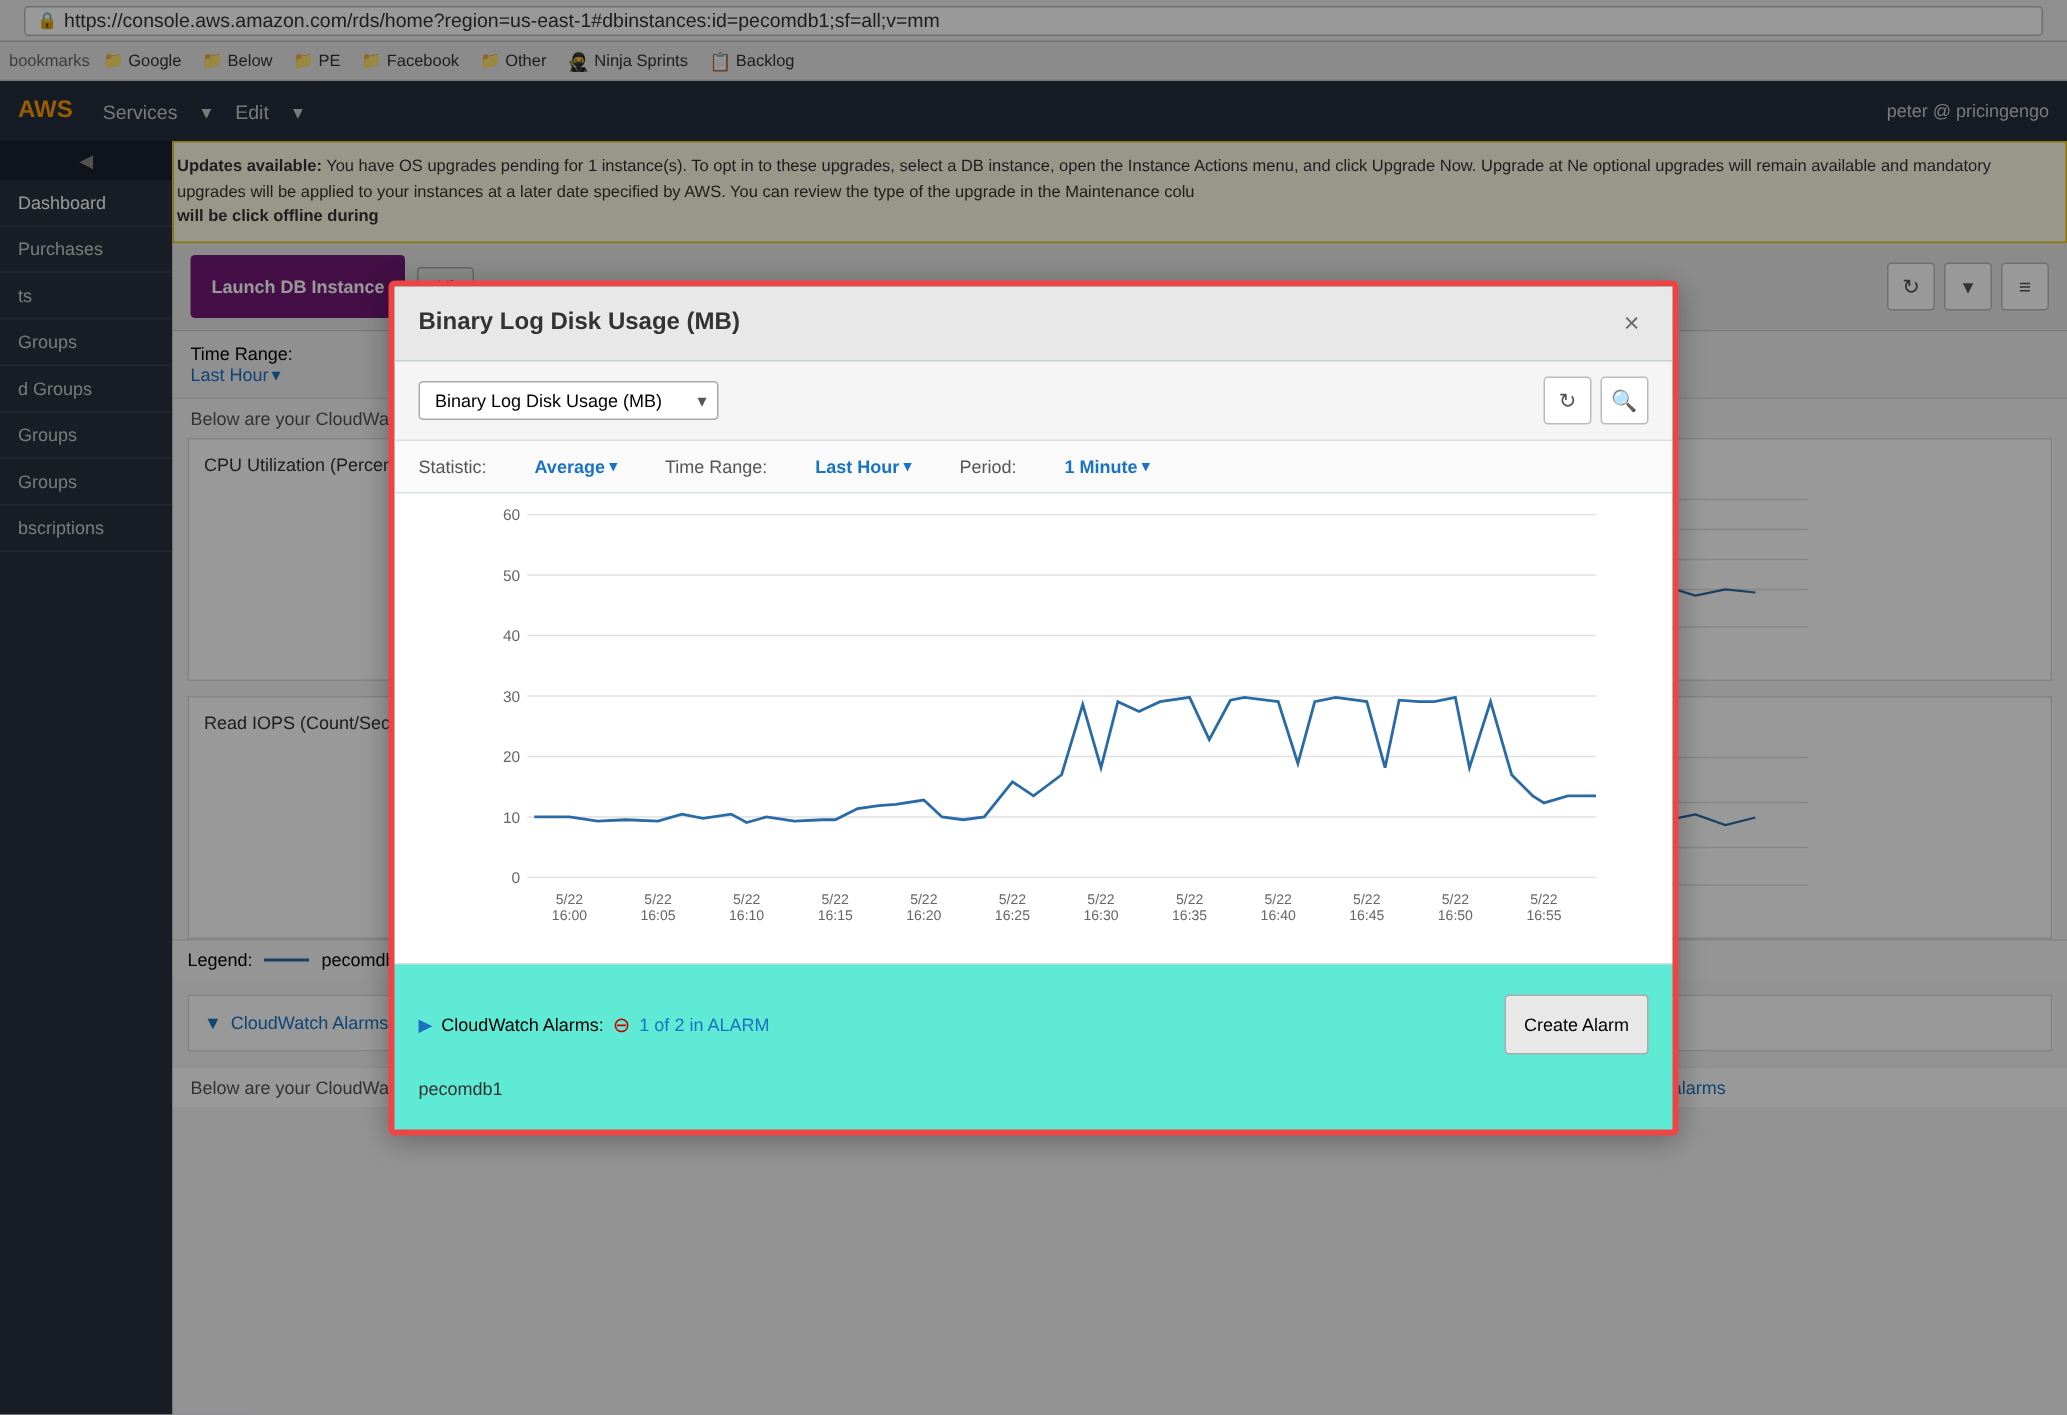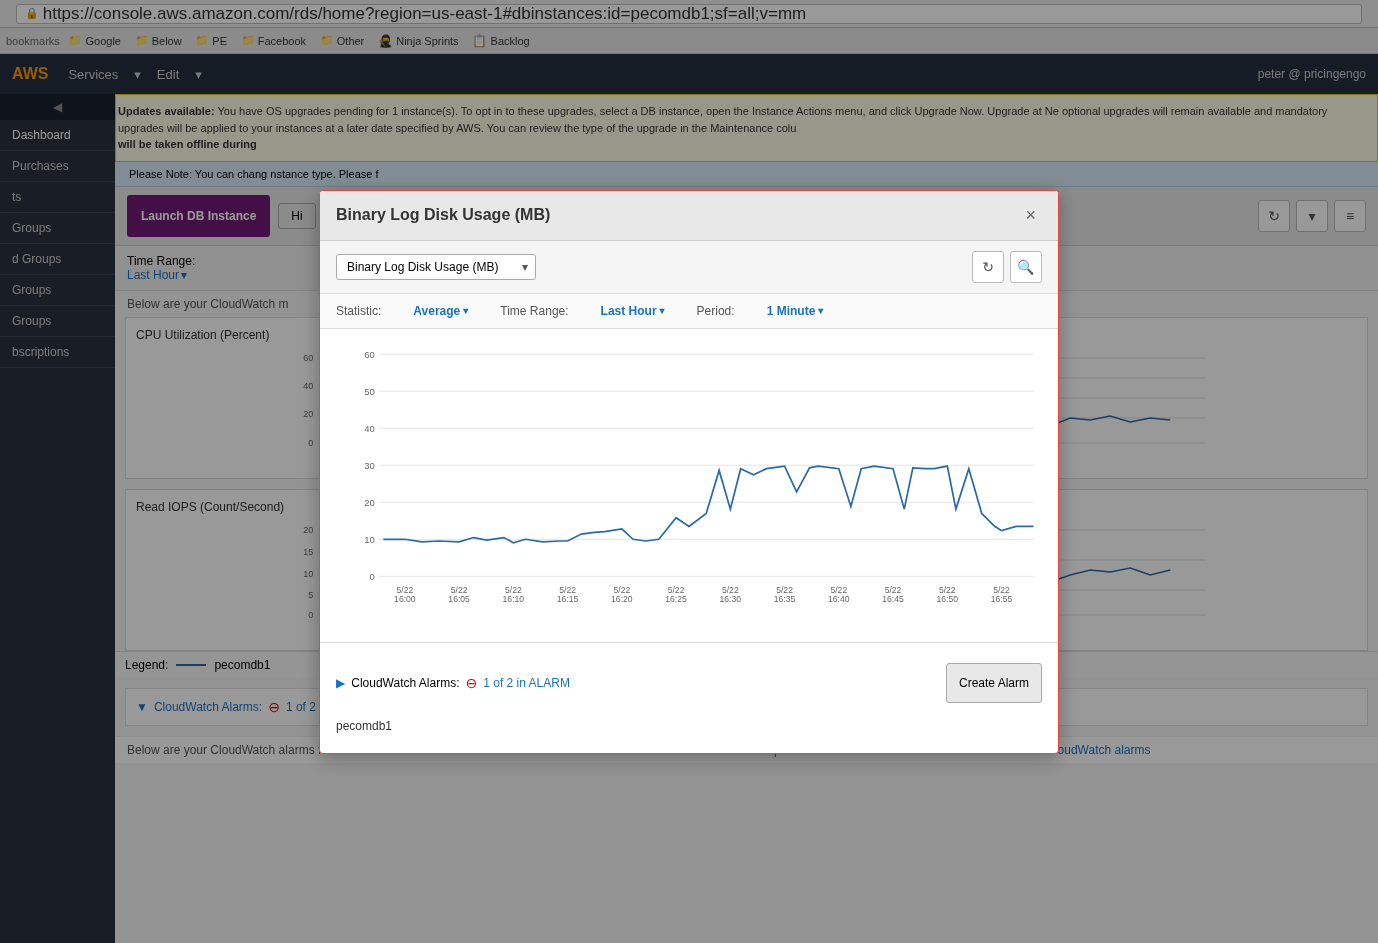--- a/index.html
+++ b/index.html
@@ -3,21 +3,21 @@
   <meta charset="utf-8">
   <style>
     * { box-sizing: border-box; margin: 0; padding: 0; }
     body { font-family: Arial, sans-serif; font-size: 12px; background: #e8eaf0; overflow: hidden; width: 1378px; height: 943px; }
 
     
     .browser-chrome { background: #d6d6d6; width: 100%; }
     .browser-titlebar { background: #efefef; height: 28px; display: flex; align-items: center; padding: 0 8px; border-bottom: 1px solid #bbb; }
     .browser-url-bar { flex: 1; background: white; border: 1px solid #bbb; border-radius: 3px; height: 20px; padding: 0 8px; font-size: 11px; color: #333; display: flex; align-items: center; margin: 0 8px; }
     .browser-url-bar .ssl-icon { color: green; margin-right: 4px; font-size: 11px; }
-    .browser-url-text { font-size: 17px; color: #333; }
+    .browser-url-text { font-size: 13px; color: #333; }
     .browser-bookmarks { background: #e8e8e8; height: 26px; display: flex; align-items: center; padding: 0 6px; border-bottom: 1px solid #ccc; gap: 4px; font-size: 11px; }
     .bookmark-item { display: flex; align-items: center; gap: 3px; padding: 2px 5px; border-radius: 3px; cursor: pointer; color: #333; }
     .bookmark-folder { color: #e8a000; }
 
     
     .aws-header { background: #232f3e; height: 40px; display: flex; align-items: center; padding: 0 12px; color: white; gap: 16px; }
     .aws-logo { color: #ff9900; font-weight: bold; font-size: 16px; margin-right: 4px; }
     .aws-nav-item { color: #ccc; font-size: 13px; cursor: pointer; display: flex; align-items: center; gap: 16px; }
     .aws-right { margin-left: auto; color: #ccc; font-size: 12px; }
 
@@ -49,21 +49,21 @@
     .legend-bar { display: flex; align-items: center; gap: 8px; padding: 6px 10px; background: #f8f8f8; border-top: 1px solid #ddd; font-size: 12px; }
     .legend-line { width: 30px; height: 2px; background: #2a6aa5; display: inline-block; }
 
     
     .alarms-section { background: white; border: 1px solid #ddd; margin: 10px; padding: 10px; font-size: 12px; }
     .alarm-header { display: flex; align-items: center; gap: 6px; color: #1a73c2; cursor: pointer; }
     .alarm-status-icon { color: #cc0000; font-size: 14px; }
 
     
     .modal-overlay { position: fixed; top: 0; left: 0; width: 100%; height: 100%; background: rgba(0,0,0,0.4); display: flex; align-items: center; justify-content: center; z-index: 1000; }
-    .modal { background: #ffffff; border: 1px solid #ef4444; border-radius: 4px; width: 740px; max-height: 90vh; overflow: hidden; box-shadow: 0 4px 20px rgba(0,0,0,0.3); }
+    .modal { background: #5eead4; border: 4px solid #ef4444; border-radius: 4px; width: 860px; max-height: 90vh; overflow: hidden; box-shadow: 0 4px 20px rgba(0,0,0,0.3); }
     .modal-header { background: #e8e8e8; padding: 12px 16px; display: flex; align-items: center; justify-content: space-between; border-bottom: 1px solid #ccc; }
     .modal-title { font-size: 16px; font-weight: bold; color: #333; }
     .modal-close { background: none; border: none; font-size: 18px; cursor: pointer; color: #666; padding: 2px 6px; }
     .modal-toolbar { display: flex; align-items: center; justify-content: space-between; padding: 10px 16px; background: #f5f5f5; border-bottom: 1px solid #ddd; }
     .modal-select { border: 1px solid #aaa; padding: 5px 28px 5px 10px; border-radius: 3px; font-size: 12px; background: white; appearance: none; cursor: pointer; min-width: 200px; }
     .modal-select-wrap { position: relative; display: inline-block; }
     .modal-select-wrap::after { content: '▾'; position: absolute; right: 8px; top: 50%; transform: translateY(-50%); pointer-events: none; color: #555; }
     .modal-actions { display: flex; gap: 6px; }
     .icon-btn { background: white; border: 1px solid #bbb; width: 32px; height: 32px; border-radius: 3px; cursor: pointer; display: flex; align-items: center; justify-content: center; font-size: 14px; color: #555; }
     .modal-controls { background: #fafafa; border-bottom: 1px solid #ddd; padding: 10px 16px; display: flex; align-items: center; gap: 32px; font-size: 12px; }
@@ -158,27 +158,23 @@
     <div class="sidebar-item">Groups</div>
     <div class="sidebar-item">Groups</div>
     <div class="sidebar-item">bscriptions</div>
   </div>
 
   <div class="content-area">
 
     <div class="alert-banner">
       <b>Updates available:</b>
       <span> You have OS upgrades pending for 1 instance(s). To opt in to these upgrades, select a DB instance, open the Instance Actions menu, and click Upgrade Now. Upgrade at Ne optional upgrades will remain available and mandatory upgrades will be applied to your instances at a later date specified by AWS. You can review the type of the upgrade in the Maintenance colu</span>
-      <br><b>will be taken offline during</b>
-    </div>
-
-    <div style="background:#d9eaf7; padding:6px 14px; font-size:11px; border-bottom:1px solid #b8d4e8;">
-      <span>Please Note: You can chang</span>
-      <span>nstance type. Please f</span>
-    </div>
+      <br><b>will be click offline during</b>
+    </div>
+
 
     <div class="toolbar">
       <button class="btn-primary">Launch DB Instance</button>
       <button class="btn-secondary">Hi</button>
       <div style="margin-left:auto; display:flex; gap:6px;">
         <button class="icon-btn">↻</button>
         <button class="icon-btn">▾</button>
         <button class="icon-btn">≡</button>
       </div>
     </div>

